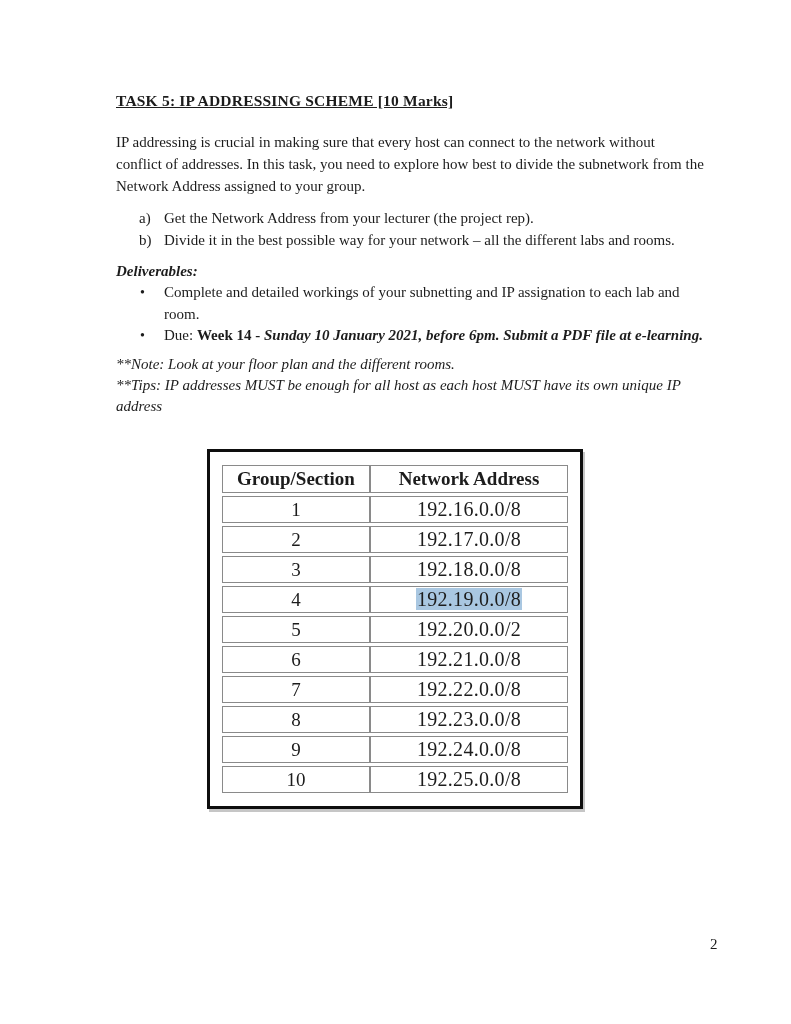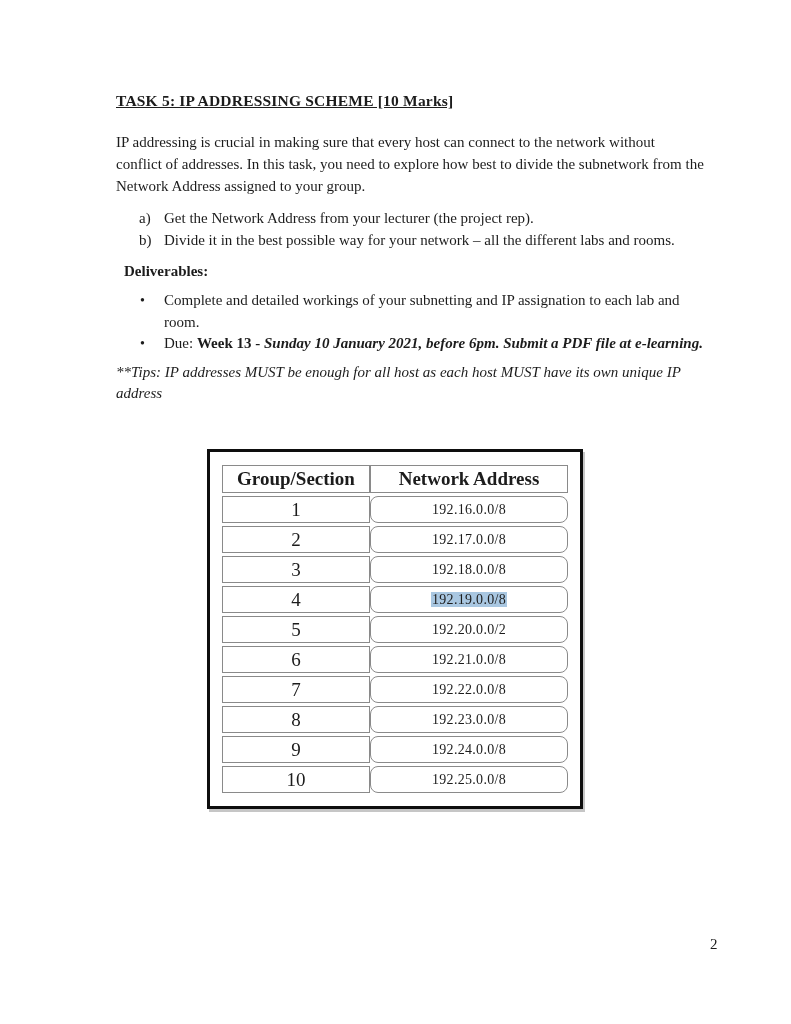--- a/index.html
+++ b/index.html
@@ -34,22 +34,23 @@
     width: 588px;
     margin: 0 0 11px 0;
   }
   .steps { margin: 0 0 9px 0; }
   .step { display: flex; font-size: 15px; line-height: 21.5px; }
   .step-marker { margin-left: 23px; width: 25px; flex: 0 0 25px; }
   .step-text { flex: 1; }
   .deliv-heading {
     font-size: 15px;
     font-weight: bold;
+    font-style: italic;
     line-height: 22px;
-    margin: 8px;
+    margin: 0;
   }
   .bullets { margin: 0 0 7px 0; }
   .bullet { display: flex; font-size: 15px; line-height: 21.5px; }
   .bullet-glyph { margin-left: 24px; width: 24px; flex: 0 0 24px; font-size: 14px; }
   .bullet-text { flex: 1; max-width: 542px; }
   .seg-bold { font-weight: bold; }
   .seg-bold-italic { font-weight: bold; font-style: italic; }
   .notes { margin-top: 6px; }
   .note-line {
     font-size: 15px;
@@ -79,21 +80,21 @@
   }
   .addr-table th {
     font-size: 19px;
     font-weight: bold;
     height: 26px;
   }
   .addr-table th.col-group { width: 146px; margin-top: 16px; }
   .addr-table th.col-address { width: 196px; }
   .addr-table td { height: 25px; }
   .addr-table td.group-cell { font-size: 19px; }
-  .addr-table td.address-cell { font-size: 14px; letter-spacing: 0.3px; border-radius: 8px; }
+  .addr-table td.address-cell { font-size: 20px; letter-spacing: 0.3px; }
   .highlight { padding: 0 1px; }
   .page-number {
     position: absolute;
     left: 710px;
     top: 936px;
     font-size: 15px;
   }
 </style>
 </head>
 <body>
@@ -118,25 +119,26 @@
 
     <p class="deliv-heading">Deliverables:</p>
 
     <div class="bullets">
       <div class="bullet">
         <span class="bullet-glyph">•</span>
         <span class="bullet-text">Complete and detailed workings of your subnetting and IP assignation to each lab and room.</span>
       </div>
       <div class="bullet">
         <span class="bullet-glyph">•</span>
-        <span class="bullet-text"><span>Due: </span><span class="seg-bold">Week 13 - </span><span class="seg-bold-italic">Sunday 10 January 2021, before 6pm. Submit a PDF file at e-learning.</span></span>
+        <span class="bullet-text"><span>Due: </span><span class="seg-bold">Week 14 - </span><span class="seg-bold-italic">Sunday 10 January 2021, before 6pm. Submit a PDF file at e-learning.</span></span>
       </div>
     </div>
 
     <div class="notes">
+      <p class="note-line">**Note: Look at your floor plan and the different rooms.</p>
       <p class="note-line">**Tips: IP addresses MUST be enough for all host as each host MUST have its own unique IP address</p>
     </div>
 
   </div>
 
   <div class="table-frame">
     <table class="addr-table">
       <thead>
         <tr>
           <th class="col-group">Group/Section</th>

